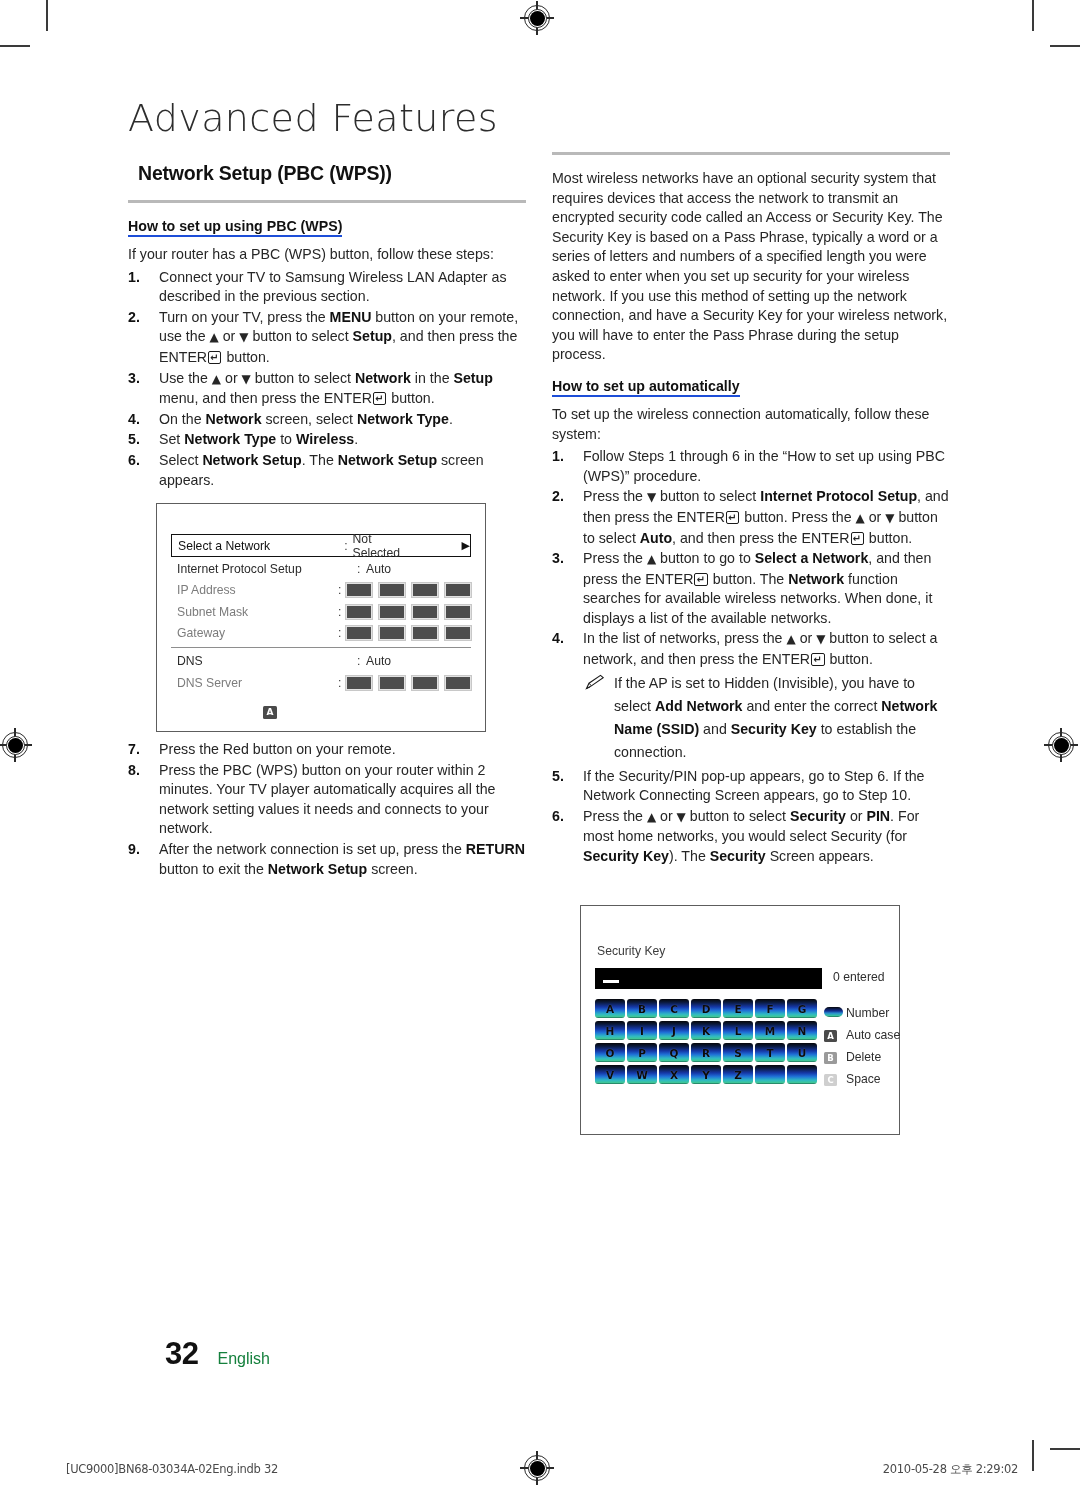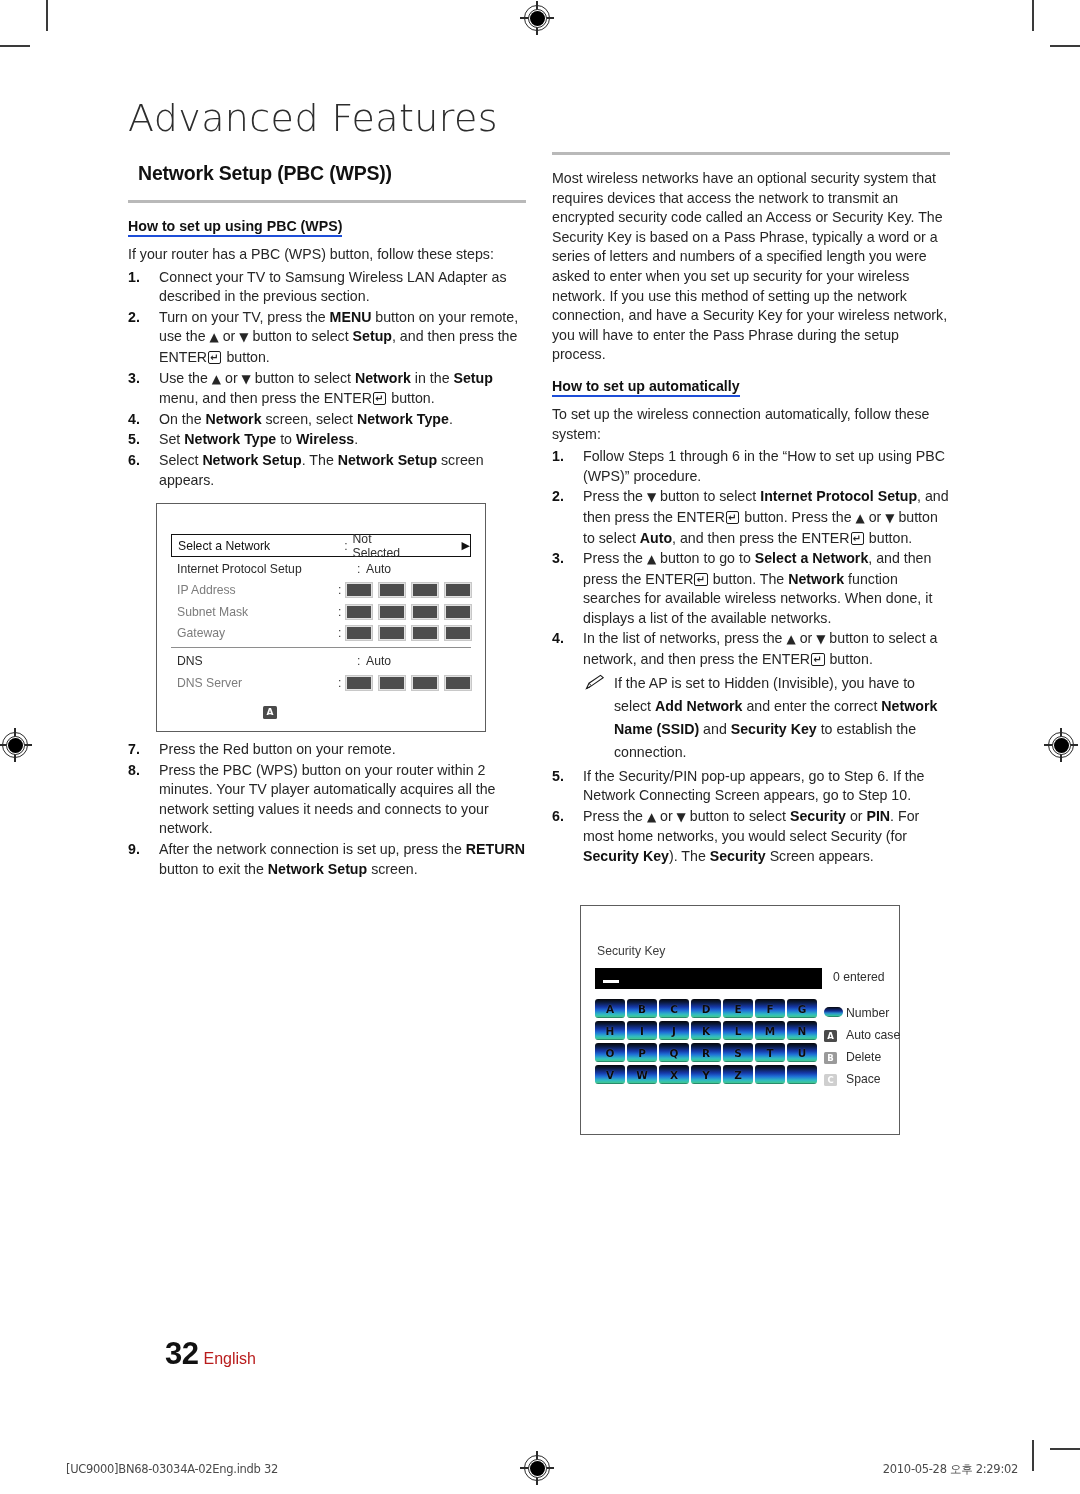--- a/index.html
+++ b/index.html
@@ -320,22 +320,22 @@
   }
   .pageno .n {
     font-size: 31px;
     font-weight: bold;
     color: #111;
     letter-spacing: -0.5px;
     margin-left: 37px;
   }
   .pageno .lang {
     font-size: 16px;
-    color: #b91c1c;
-    margin-left: 5px;
+    color: #15803d;
+    margin-left: 19px;
     font-weight: 400;
   }
 
   .printfoot {
     position: absolute;
     top: 1462px;
     font-size: 11.5px;
     color: #4a4a4a;
     font-family: "DejaVu Sans", sans-serif;
     letter-spacing: -0.3px;

